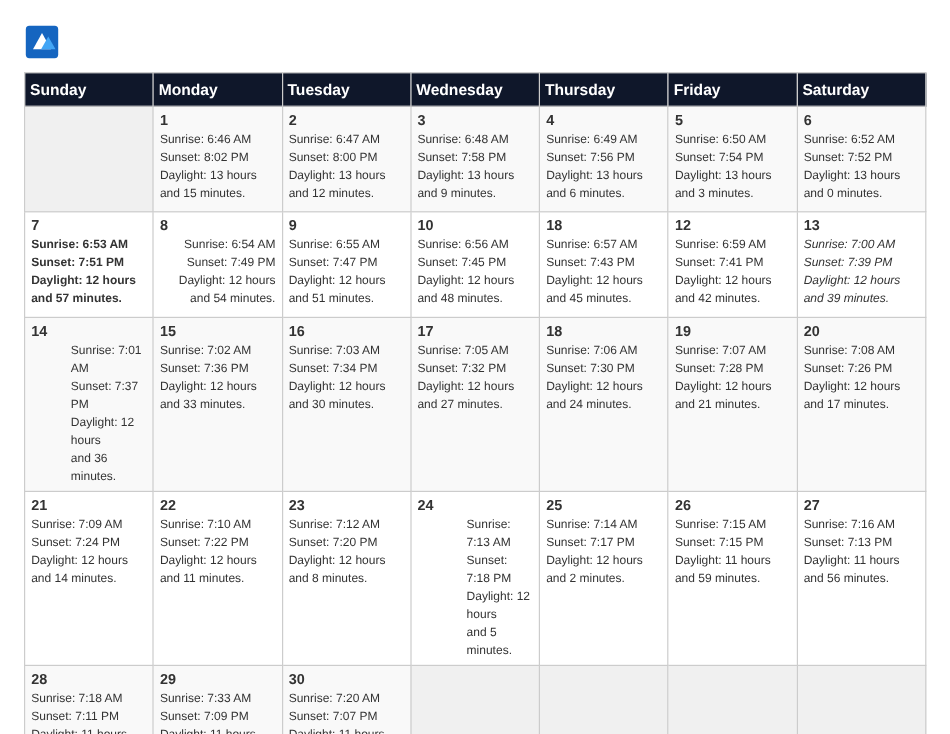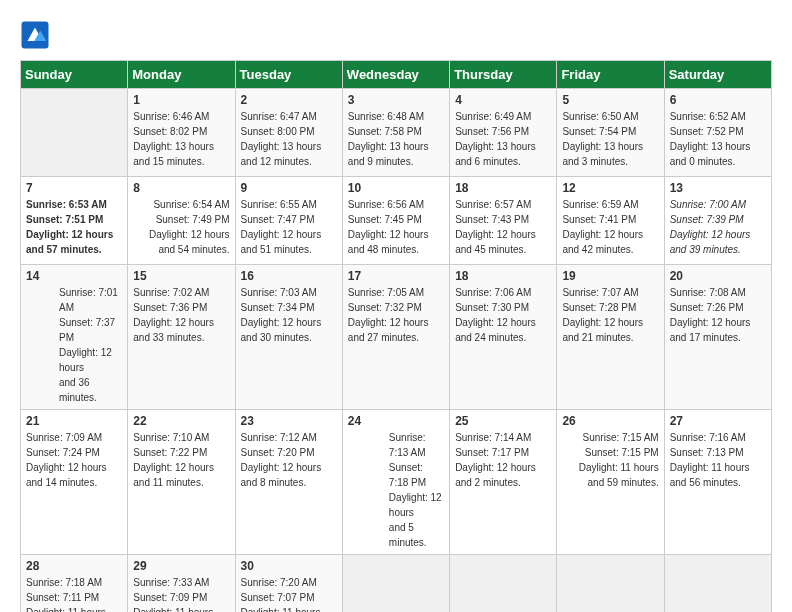--- a/index.html
+++ b/index.html
@@ -45,21 +45,21 @@
     .subtitle {
       font-size: 16px;
       color: #555;
     }
     table {
       width: 100%;
       border-collapse: collapse;
       table-layout: fixed;
     }
     thead tr {
-      background-color: #15803d;
+      background-color: #0f172a;
     }
     thead th {
       color: #fff;
       padding: 6px 4px;
       font-size: 13px;
       font-weight: bold;
       text-align: left;
       border: 1px solid #ccc;
     }
     tbody tr {
@@ -302,21 +302,21 @@
         </td>
         <td>
           <div class="day-number">25</div>
           <div class="day-info" style="white-space: pre-line;">Sunrise: 7:14 AM
 Sunset: 7:17 PM
 Daylight: 12 hours
 and 2 minutes.</div>
         </td>
         <td>
           <div class="day-number">26</div>
-          <div class="day-info" style="white-space: pre-line; text-align: right;">Sunrise: 7:15 AM
+          <div class="day-info" style="white-space: pre-line;">Sunrise: 7:15 AM
 Sunset: 7:15 PM
 Daylight: 11 hours
 and 59 minutes.</div>
         </td>
         <td>
           <div class="day-number">27</div>
           <div class="day-info" style="white-space: pre-line;">Sunrise: 7:16 AM
 Sunset: 7:13 PM
 Daylight: 11 hours
 and 56 minutes.</div>

